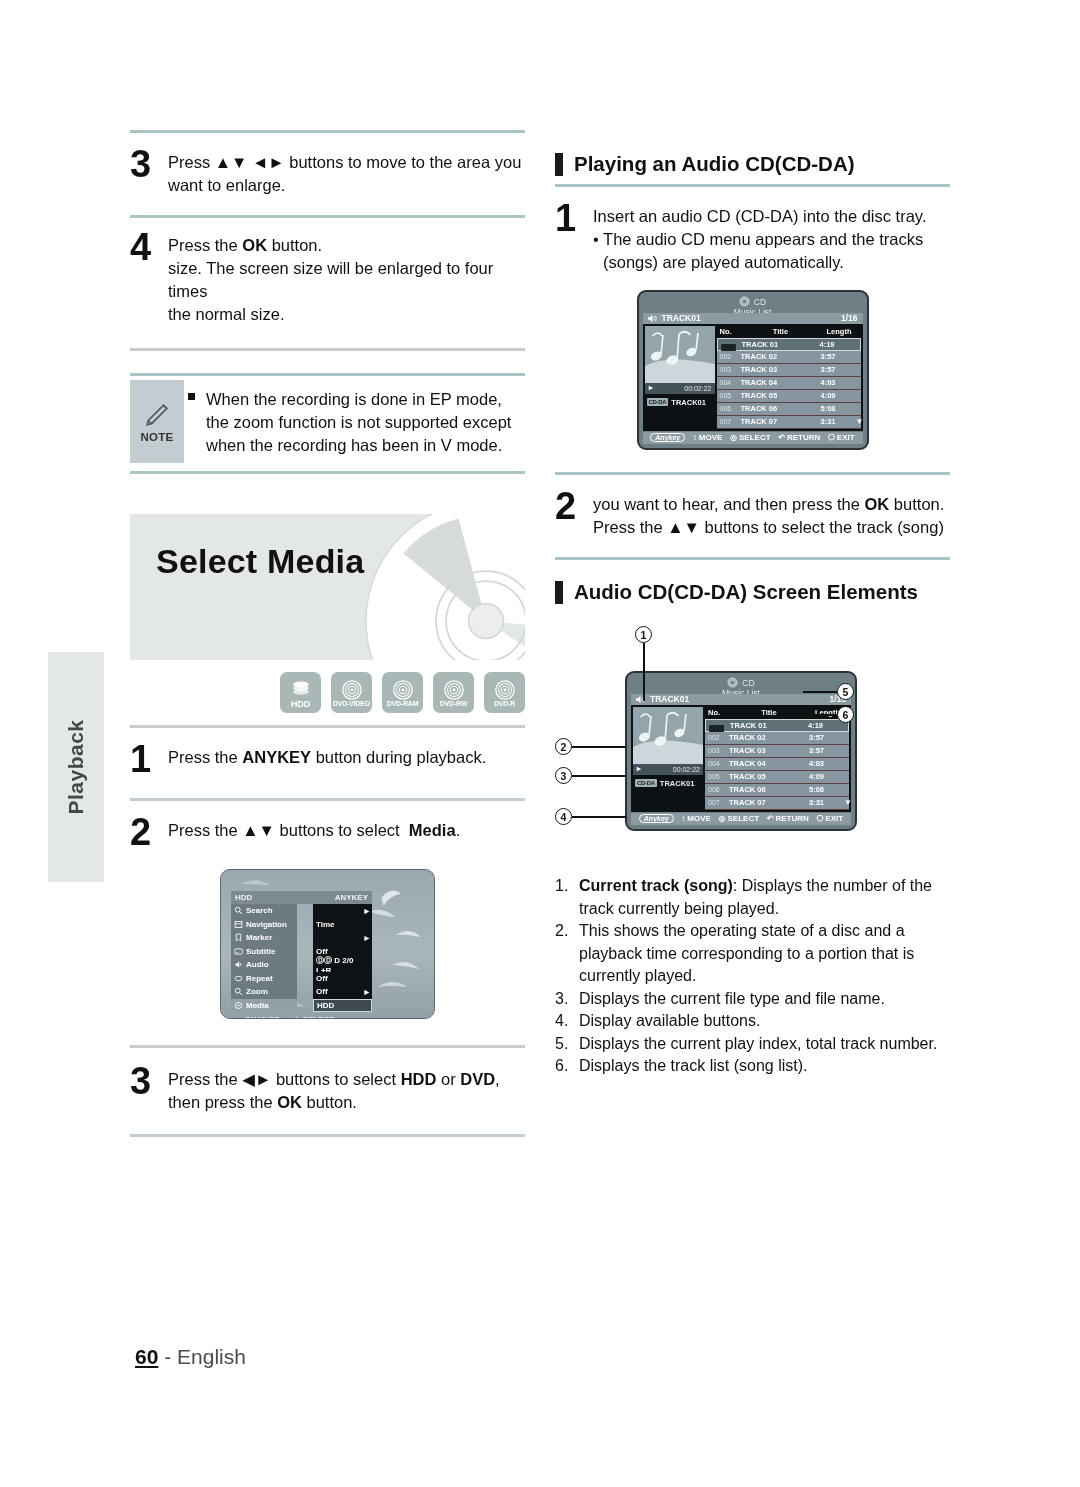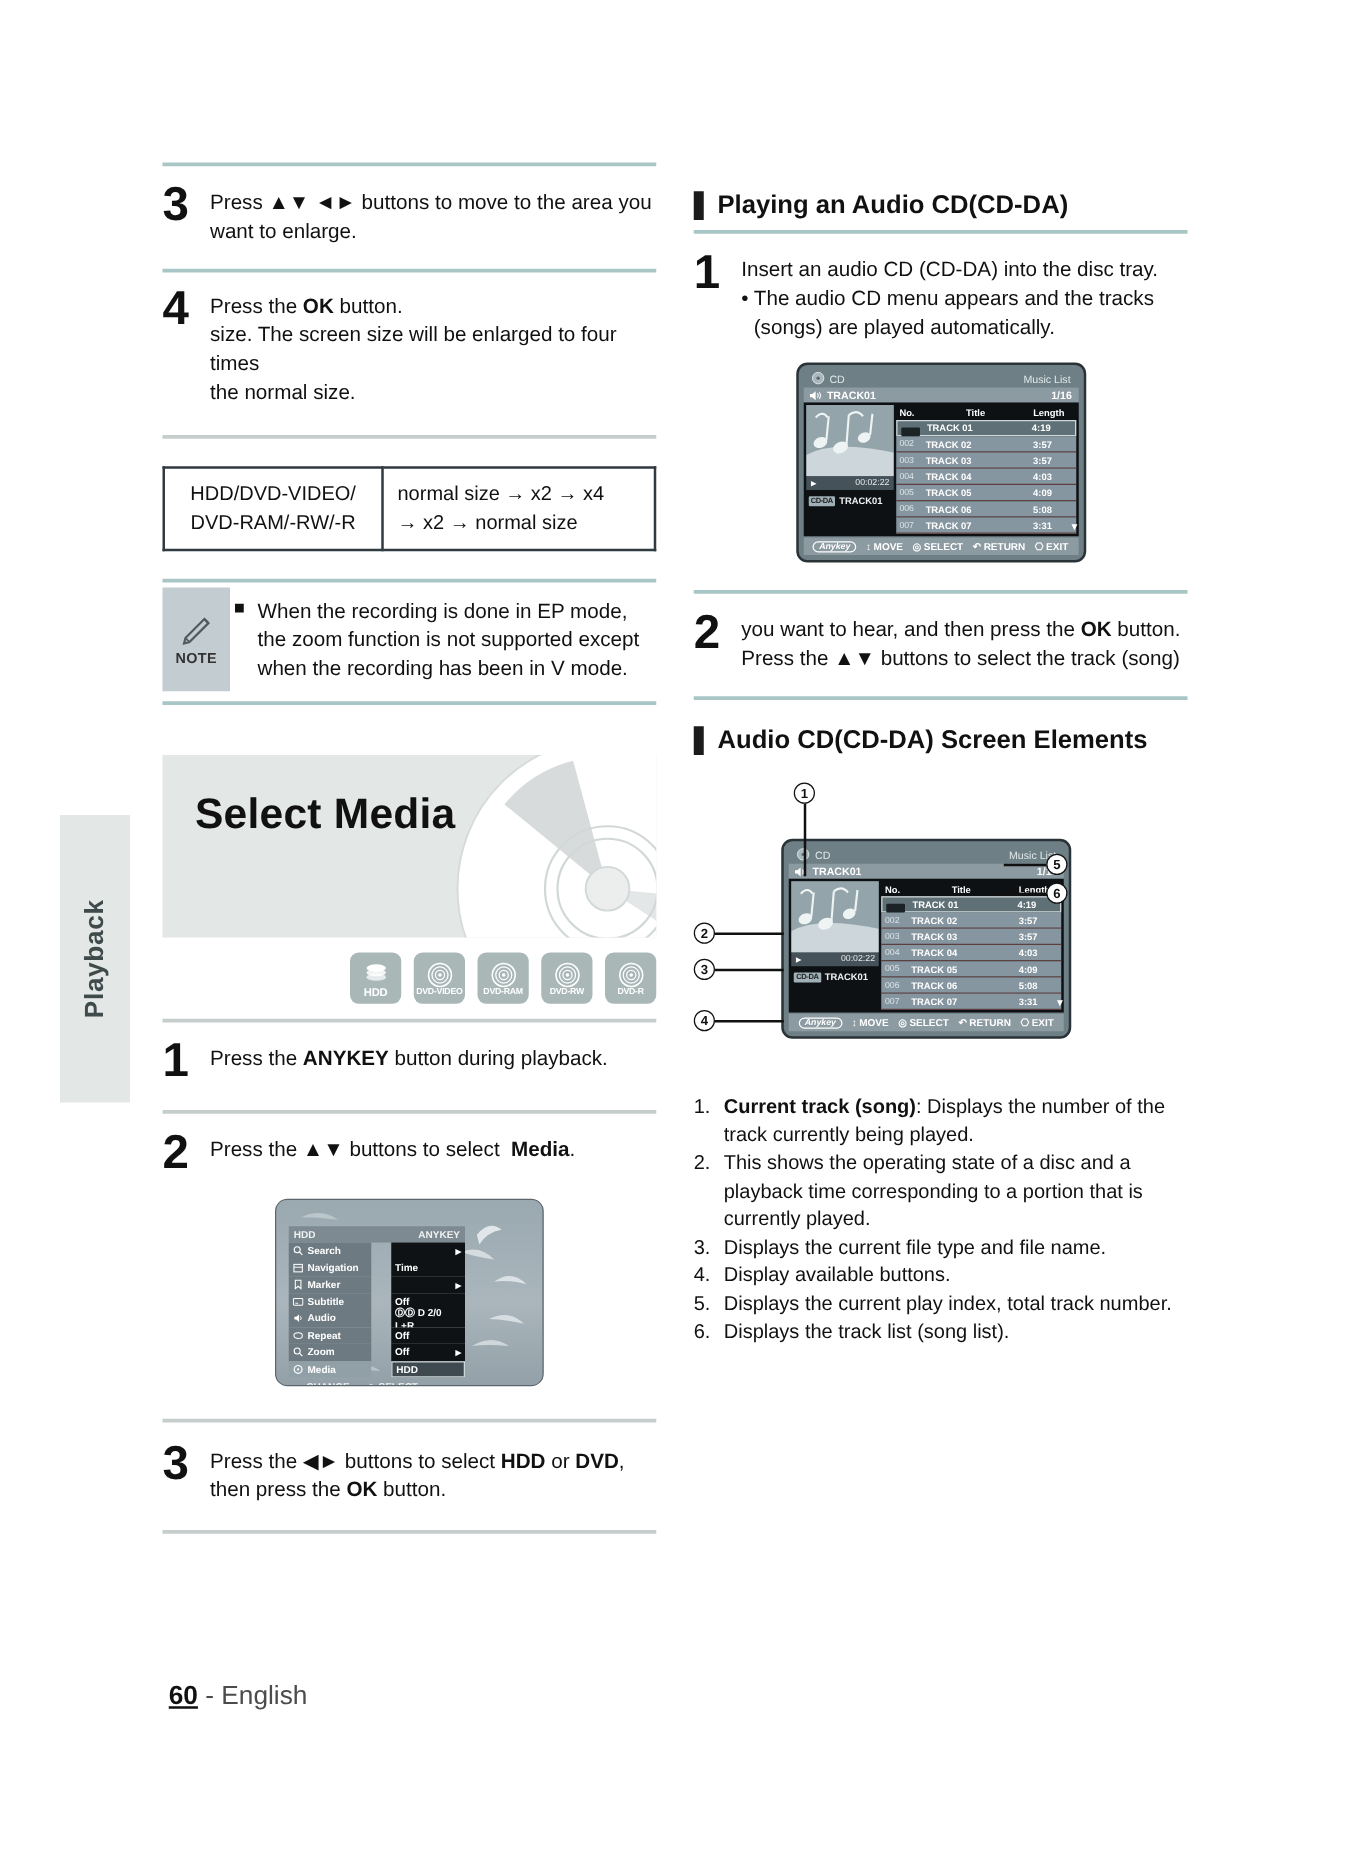--- a/index.html
+++ b/index.html
@@ -97,21 +97,21 @@
   
   .osd {
     width:232px; height:160px; border-radius:9px;
     background:#6f7f86; border:2px solid #2a3338;
     padding:4px; position:relative; overflow:hidden;
     font-family:"Liberation Sans", sans-serif;
   }
   .osd-inner { width:100%; height:100%; display:flex; flex-direction:column; }
   .osd-top {
     height:17px; display:flex; align-items:center; justify-content:space-between;
-    padding:0 6px; color:#dfe8ea; font-size:8.5px;
+    padding:0 6px; color:#dfe8ea; font-size:8.5px;flex-direction:column;
   }
   .osd-top .l { display:flex; align-items:center; gap:4px;}
   .osd-top .cdglyph { width:11px; height:11px; }
   .osd-sub {
     height:15px; background:#8c9aa1; display:flex; align-items:center;
     justify-content:space-between; padding:0 5px 0 4px;
     color:#fff; font-size:8.5px; font-weight:bold;
   }
   .osd-sub .l { display:flex; align-items:center; gap:4px; }
   .osd-sub .spk { width:11px; height:9px; }
@@ -151,21 +151,21 @@
   .trk .cno {
     width:24px; flex:0 0 24px; padding-left:3px; color:#dde4e6; font-weight:normal;
     font-size:7px;
   }
   .trk.sel .cno { color:transparent; position:relative; }
   .trk.sel .cno::after{
     content:""; position:absolute; left:3px; top:3px; width:15px; height:7px;
     background:#1b2327; border-radius:1px;
   }
   .trk .ctit { flex:1; }
-  .trk .clen { width:40px; flex:0 0 40px; text-align:right; padding-right:19px; }
+  .trk .clen { width:40px; flex:0 0 40px; padding-right:19px; }
   .scrollcap { position:absolute; right:3px; bottom:22px; color:#fff; font-size:8px; }
   .osd-bottom {
     height:17px; background:#8c9aa1; display:flex; align-items:center;
     justify-content:space-around; color:#fff; font-size:8px; font-weight:bold;
     padding:0 4px; margin-top:1px;
   }
   .osd-bottom .anykey {
     border:1px solid #fff; border-radius:8px; padding:0 4px;
     font-style:italic; font-size:7px;
   }
@@ -262,34 +262,20 @@
       <div class="step-num">4</div>
       <div class="step-body">
         <span class="sub">Press the <b>OK</b> button.</span>
         <span class="sub">size. The screen size will be enlarged to four times</span>
         <span class="sub">the normal size.</span>
       </div>
     </div>
 
     <div class="rule-grey"></div>
 
-    <table class="spec" style="margin:22px 0 0;">
-      <tbody>
-          <tr>
-        <td class="c1">
-          <span class="sub">HDD/DVD-VIDEO/</span>
-          <span class="sub">DVD-RAM/-RW/-R</span>
-        </td>
-        <td>
-          <span class="sub">normal size → x2 → x4</span>
-          <span class="sub">→ x2 → normal size</span>
-        </td>
-      </tr>
-    </tbody>
-      </table>
 
     <div class="rule-teal" style="margin-top:22px;"></div>
     <div class="note-wrap" style="margin-top:4px;">
       <div class="note-badge">
         <svg class="pencil" viewBox="0 0 24 24">
           <path d="M3 21 L7 20 L21 6 L18 3 L4 17 Z" fill="none" stroke="#4d5a5f" stroke-width="1.6"></path>
           <path d="M18 3 L21 6" stroke="#4d5a5f" stroke-width="1.6"></path>
           <path d="M4.5 17.5 L6.5 19.5" stroke="#4d5a5f" stroke-width="1.2"></path>
         </svg>
         <div class="lbl">NOTE</div>

